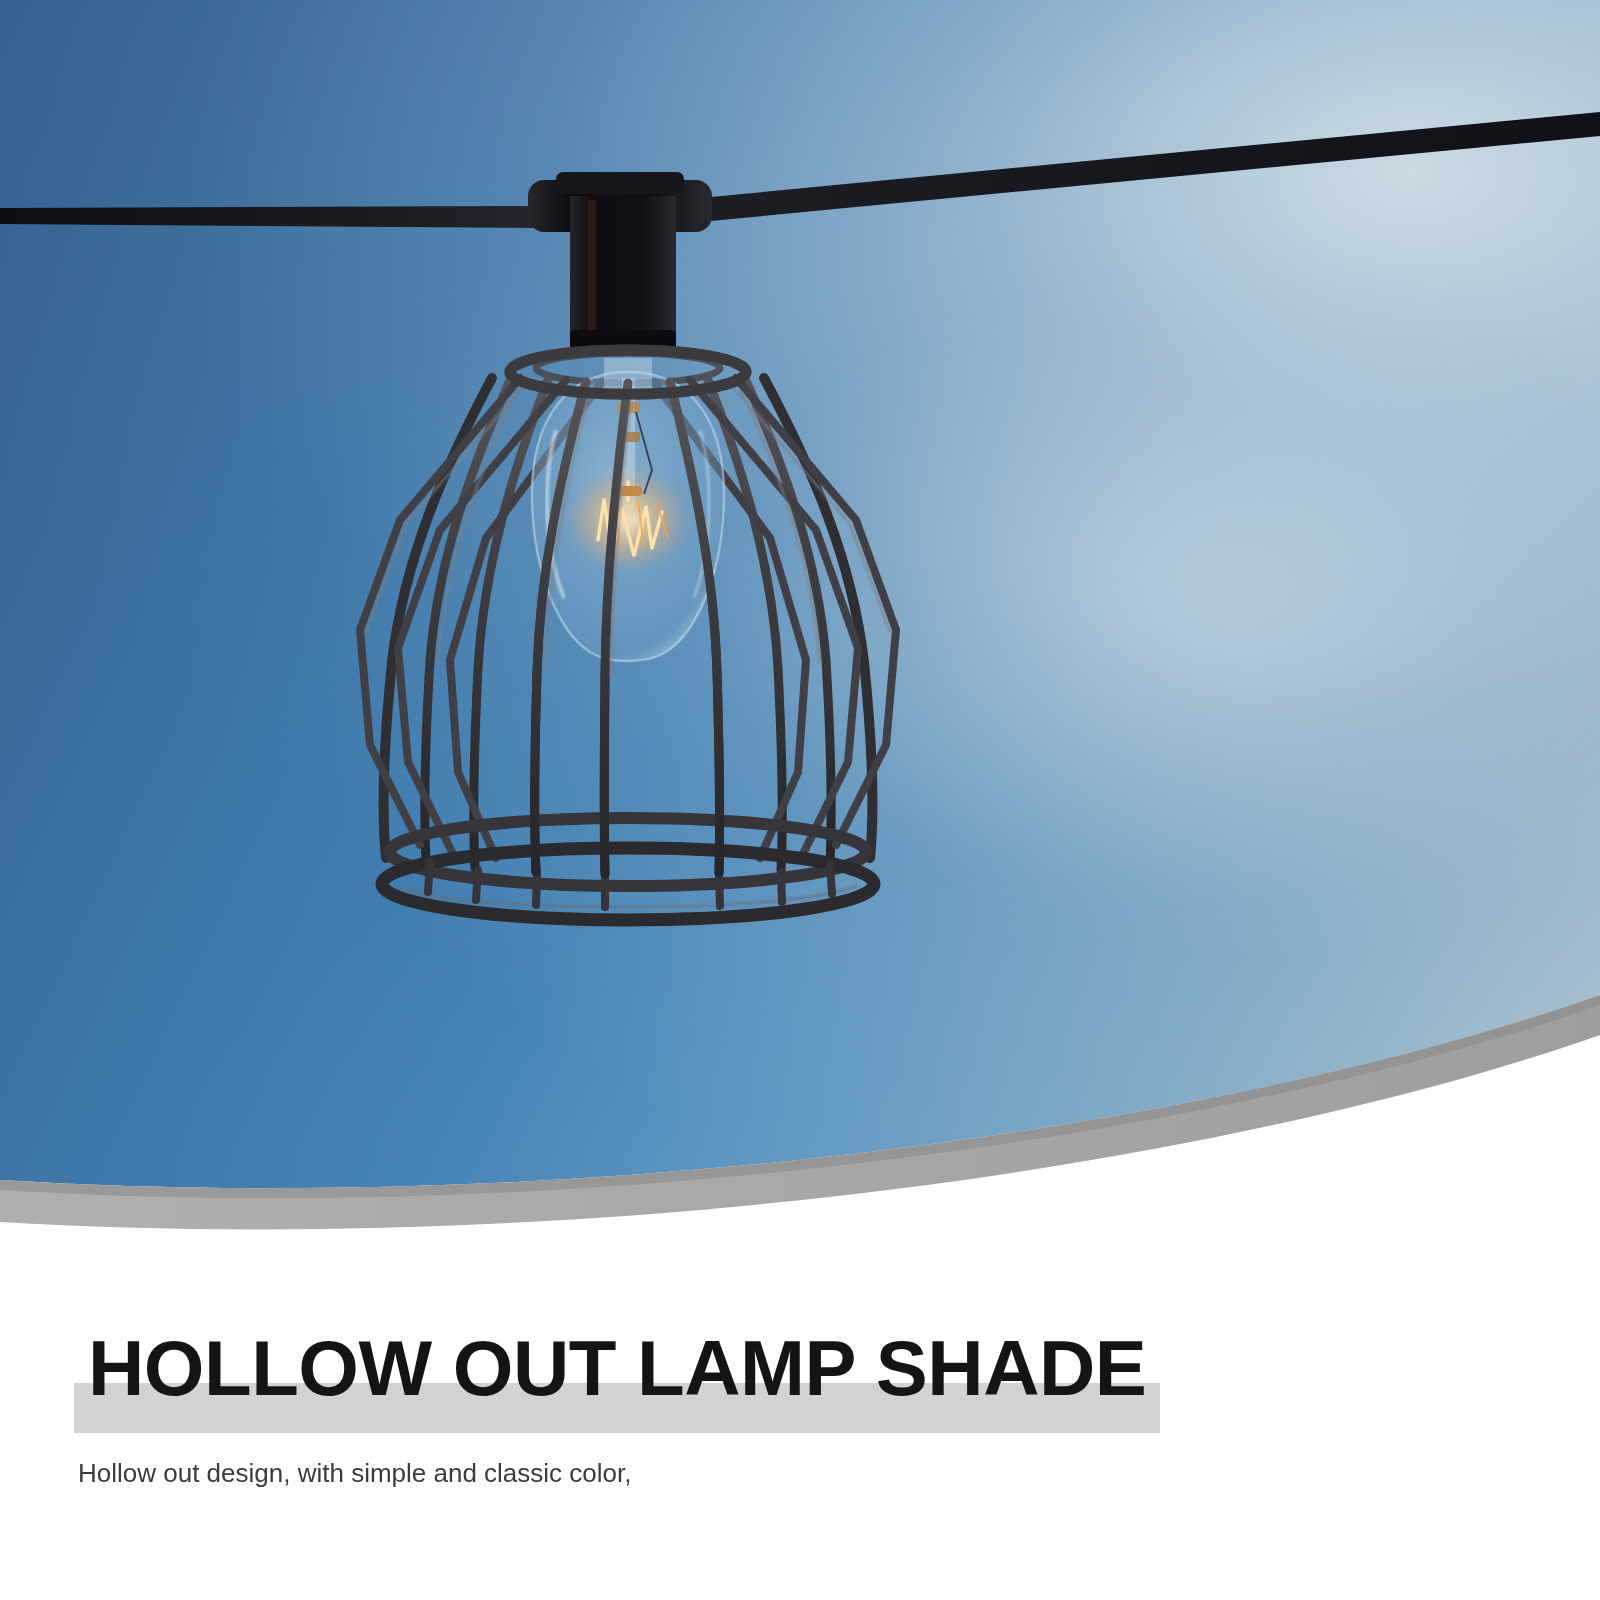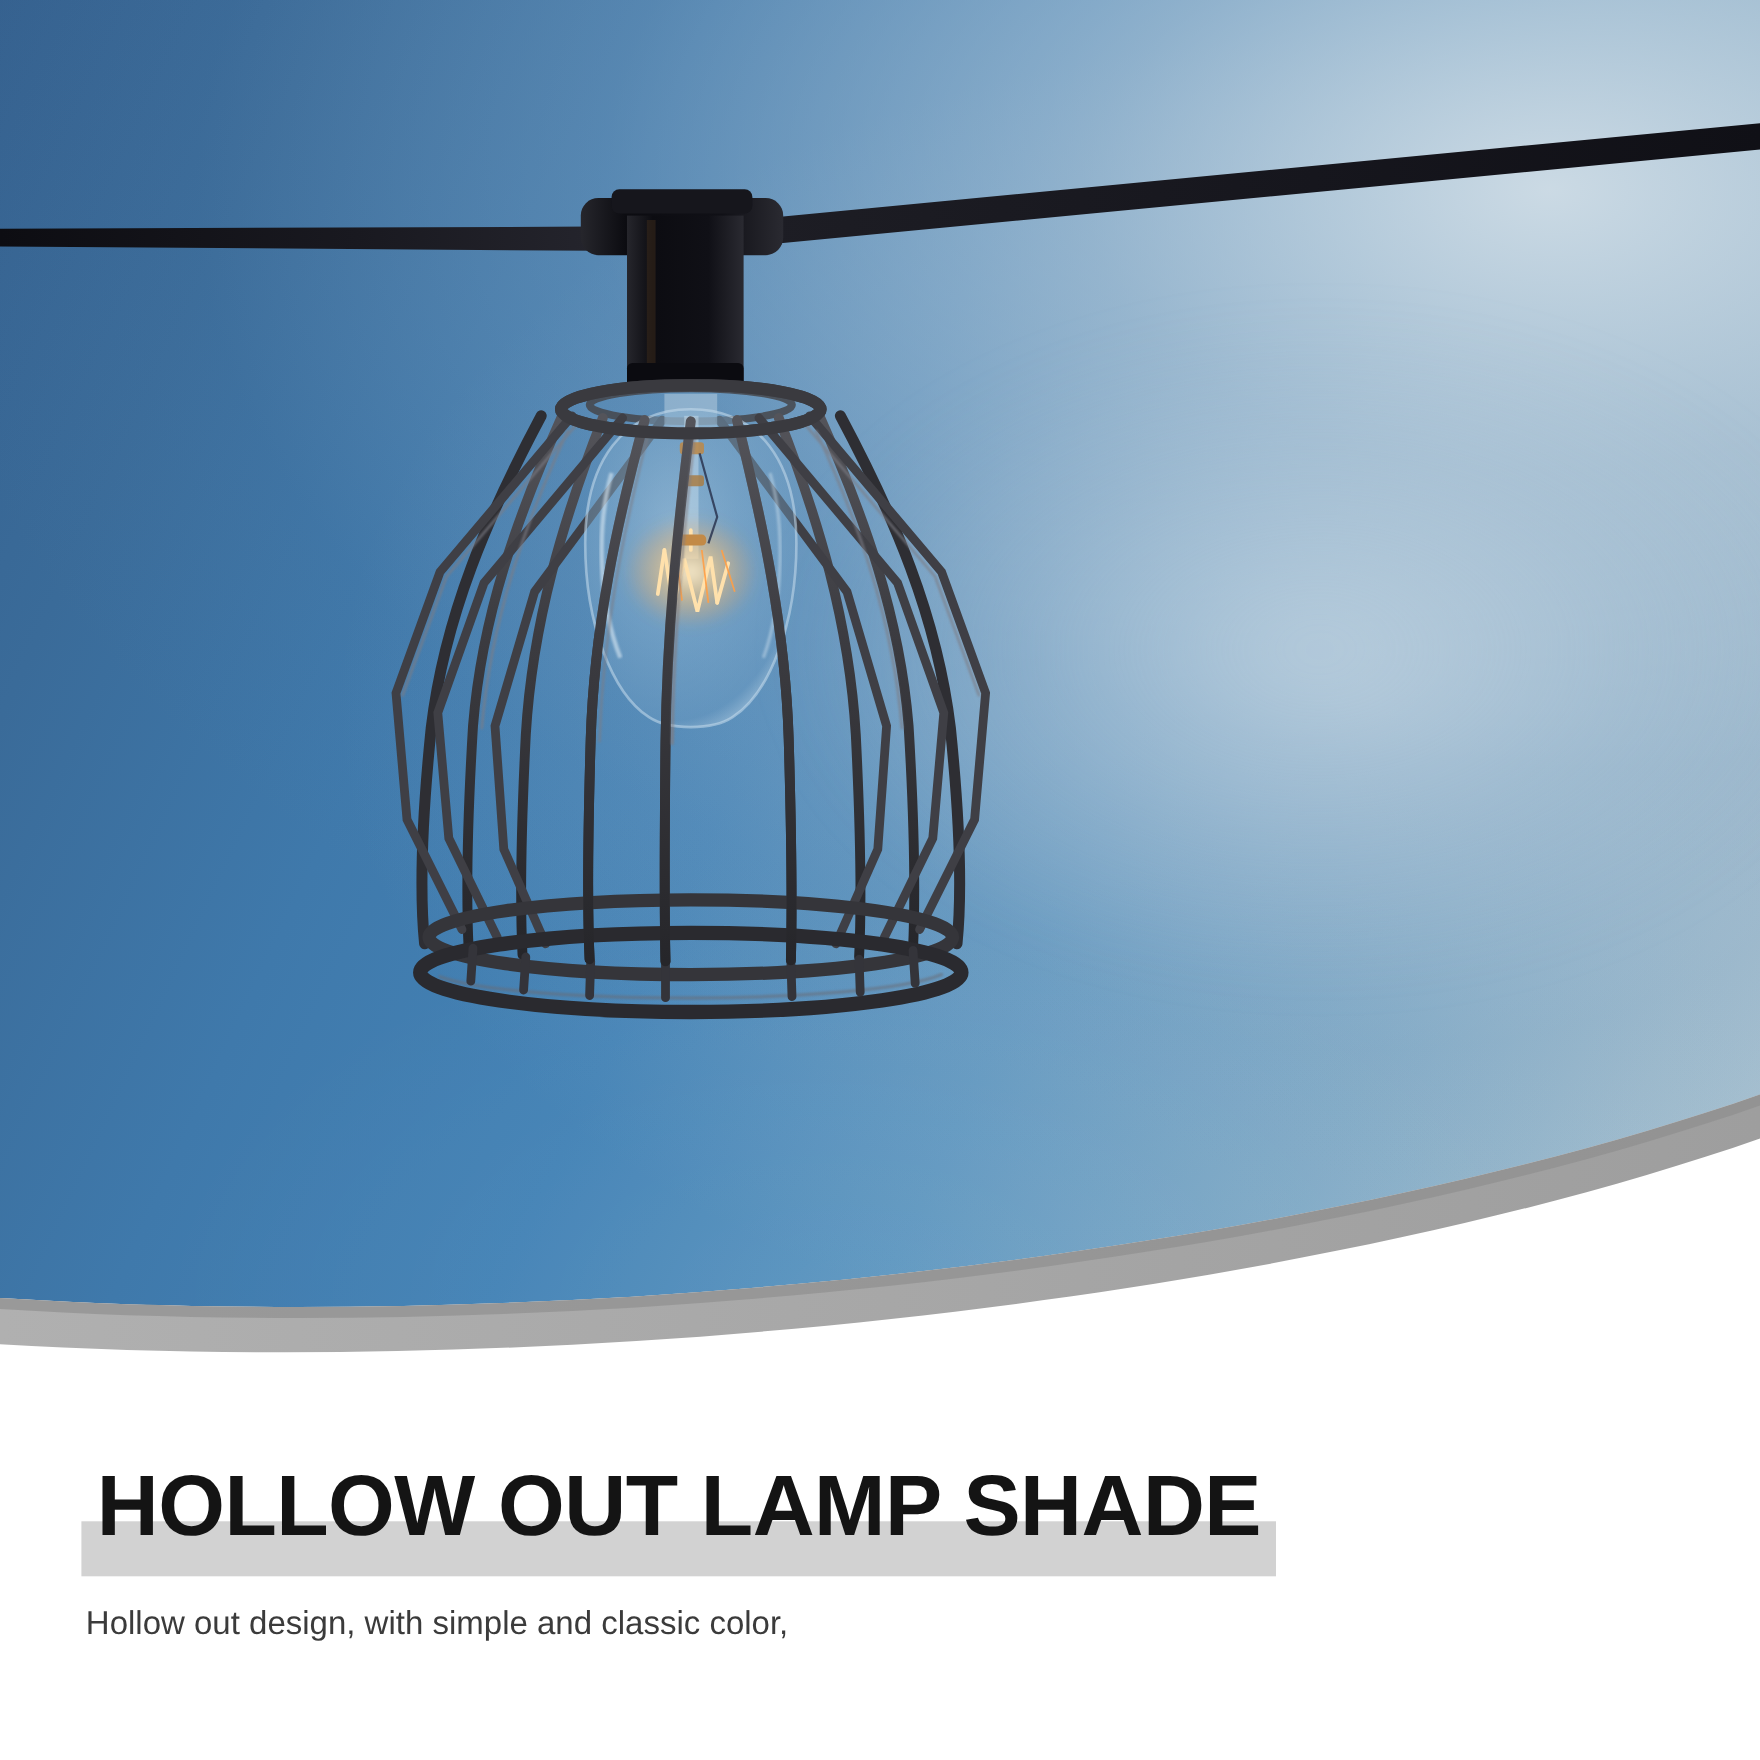--- a/index.html
+++ b/index.html
@@ -57,21 +57,21 @@
     background:#d2d2d2;
   }
   .headline{
     position:absolute;left:88px;top:44px;
     font-size:78px;line-height:1;font-weight:bold;color:#141414;
     letter-spacing:-0.5px;white-space:nowrap;
     font-family:"Liberation Sans", sans-serif;
   }
   .body-copy{
     position:absolute;left:78px;top:212px;
-    font-size:30px;line-height:1.62;color:#3b3b3b;
+    font-size:26px;line-height:1.62;color:#3b3b3b;
     font-family:"Liberation Sans", sans-serif;
     white-space:nowrap;
   }
   .body-copy .ln{display:block;}
 </style>
 </head>
 <body>
 
 <div id="page">
 

